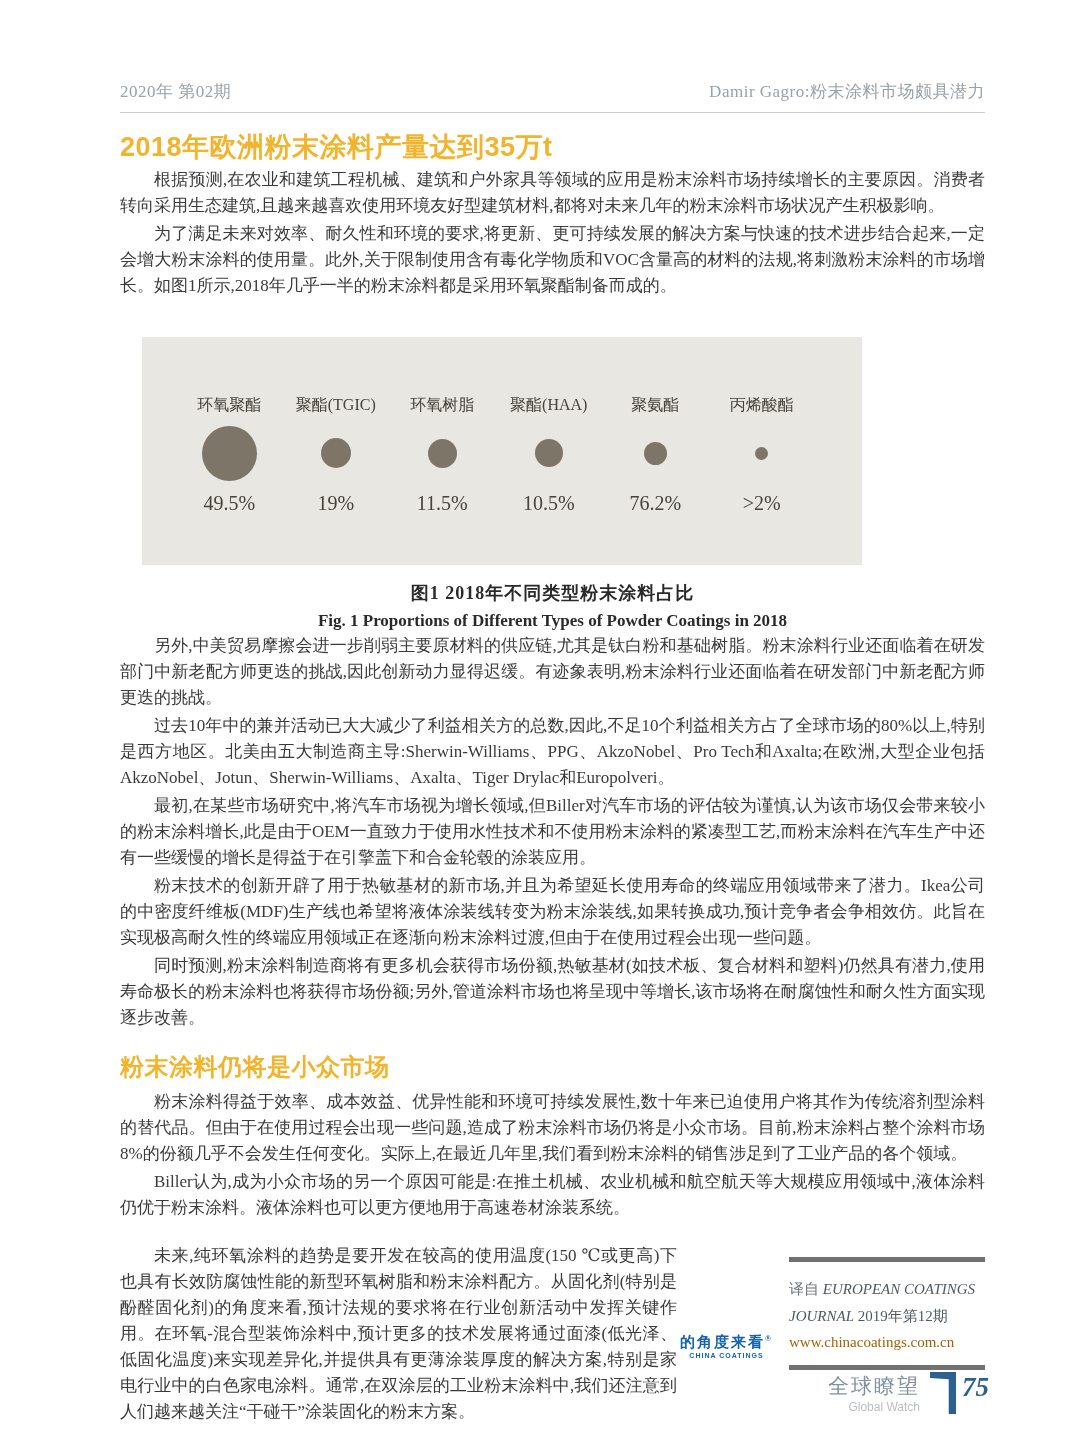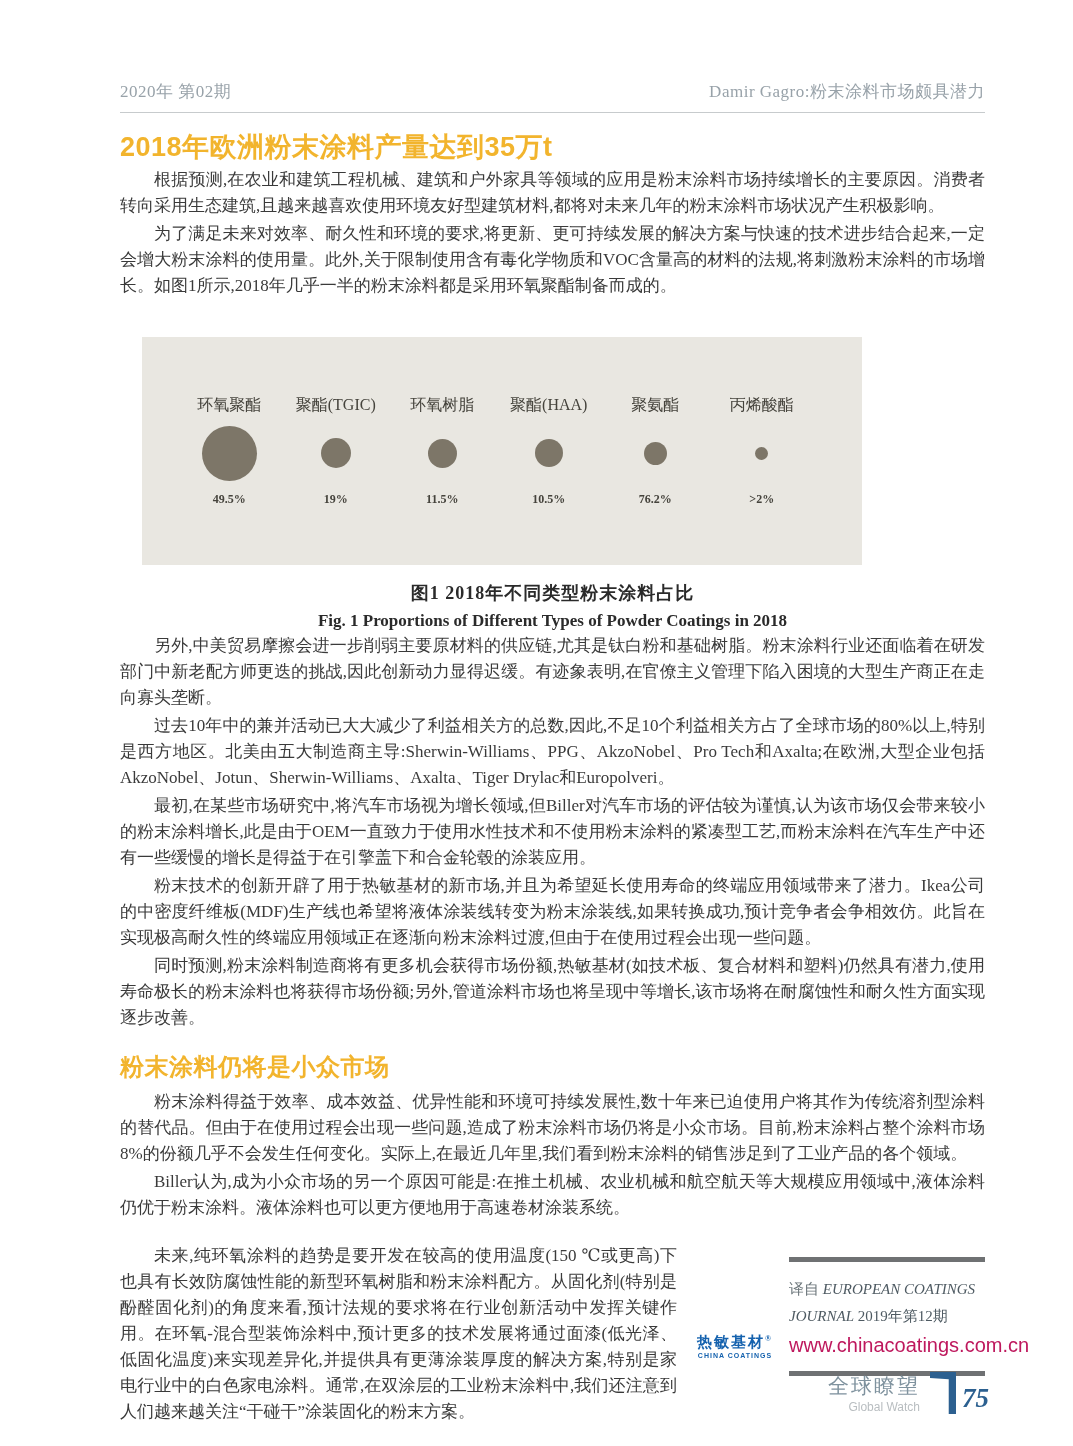--- a/index.html
+++ b/index.html
@@ -23,21 +23,21 @@
   
   p.body { font-size:17px; line-height:26px; text-align:justify;
            text-indent:2em; color:#3a3a3a; margin-top:2px; }
   
   .figure-box { margin:38px 0 0 22px; width:720px; height:228px;
                 background:#e9e7e1; display:flex; padding:58px 55px 0 42px;gap:16px; }
   .chart-col { flex:1; display:flex; flex-direction:column; align-items:center; }
   .chart-cat { font-size:16px; color:#45433c; white-space:nowrap; }
   .bubble-wrap { height:74px; display:flex; align-items:center; justify-content:center; }
   .bubble { background:#7d7668; border-radius:50%; }
-  .chart-pct { font-size:12px; color:#45433c; margin-top:2px;font-weight:bold; }
+  .chart-pct { font-size:20px; color:#45433c; margin-top:2px; }
   .caption-cn { text-align:center; font-weight:bold; font-size:18px; color:#2a2a2a;
                 margin-top:16px; letter-spacing:1px; }
   .caption-en { text-align:center; font-weight:bold; font-size:17px; color:#2a2a2a;
                 margin-top:6px; }
   .para-gap { margin-top:22px; }
   
   .closing-row { display:flex; margin-top:20px; }
   .closing-left { position:relative; width:640px; }
   .closing-left p.body { text-indent:2em; }
   .logo { position:absolute; right:-96px; top:92px; text-align:center; }
@@ -45,24 +45,24 @@
   .logo-cn sup { font-size:8px; }
   .logo-en { color:#1562ae; font-size:7px; font-weight:bold; letter-spacing:1px;
              font-family:"Liberation Sans","DejaVu Sans",sans-serif; }
   .transbox { margin-left:112px; width:196px; padding:16px 0 14px 0; position:relative; }
   .transbox .bar { height:5px; background:#6f7173; width:100%; }
   .transbox .bar.top { margin-bottom:14px; }
   .transbox .bar.bot { margin-top:14px; }
   .trans-line { font-size:15px; color:#4e5a62; line-height:27px; }
   .trans-label { color:#6a7479; }
   .trans-src { font-style:italic; font-size:15px; color:#4e5a62; }
-  .trans-www { font-size:20px; color:#be185d; margin-top:4px;
-               font-family:Liberation Sans, sans-serif; }
+  .trans-www { font-size:15px; color:#a16207; margin-top:4px;
+               font-family:Liberation Serif, serif; }
   
-  .footer { position:absolute; right:84px; bottom:40px; display:flex; align-items:flex-end; }
+  .footer { position:absolute; right:84px; bottom:40px; display:flex; align-items:flex-start; }
   .footer-labels { text-align:right; margin-right:10px; }
   .footer-cn { color:#7f929e; font-size:21px; letter-spacing:2px; }
   .footer-en { color:#b9bec1; font-size:12px;
                font-family:"Liberation Sans","DejaVu Sans",sans-serif; }
   .page-bracket { width:26px; height:42px; background:#2c6090; margin-right:-22px;
                   clip-path:polygon(0 0, 100% 0, 100% 100%, 72% 100%, 72% 17%, 0 14%); }
   .page-num { color:#2c6090; font-size:27px; font-style:italic; font-weight:bold;
               padding-left:28px; }
 </style>
 </head>
@@ -121,36 +121,36 @@
       <div class="chart-cat">丙烯酸酯</div>
       <div class="bubble-wrap">
           <div class="bubble" style="width: 13px; height: 13px; background: rgb(125, 118, 104);"></div>
         </div>
       <div class="chart-pct">&gt;2%</div>
     </div>
   </div>
   <div class="caption-cn">图1  2018年不同类型粉末涂料占比</div>
   <div class="caption-en">Fig. 1  Proportions of Different Types of Powder Coatings in 2018</div>
 
-  <p class="body para-gap">另外,中美贸易摩擦会进一步削弱主要原材料的供应链,尤其是钛白粉和基础树脂。粉末涂料行业还面临着在研发部门中新老配方师更迭的挑战,因此创新动力显得迟缓。有迹象表明,在官僚主义管理下陷入困境的大型生产商正在走向寡头垄断。</p>
+  <p class="body para-gap">另外,中美贸易摩擦会进一步削弱主要原材料的供应链,尤其是钛白粉和基础树脂。粉末涂料行业还面临着在研发部门中新老配方师更迭的挑战,因此创新动力显得迟缓。有迹象表明,粉末涂料行业还面临着在研发部门中新老配方师更迭的挑战。</p>
   <p class="body">过去10年中的兼并活动已大大减少了利益相关方的总数,因此,不足10个利益相关方占了全球市场的80%以上,特别是西方地区。北美由五大制造商主导:Sherwin-Williams、PPG、AkzoNobel、Pro Tech和Axalta;在欧洲,大型企业包括AkzoNobel、Jotun、Sherwin-Williams、Axalta、Tiger Drylac和Europolveri。</p>
 
   <p class="body">最初,在某些市场研究中,将汽车市场视为增长领域,但Biller对汽车市场的评估较为谨慎,认为该市场仅会带来较小的粉末涂料增长,此是由于OEM一直致力于使用水性技术和不使用粉末涂料的紧凑型工艺,而粉末涂料在汽车生产中还有一些缓慢的增长是得益于在引擎盖下和合金轮毂的涂装应用。</p>
   <p class="body">粉末技术的创新开辟了用于热敏基材的新市场,并且为希望延长使用寿命的终端应用领域带来了潜力。Ikea公司的中密度纤维板(MDF)生产线也希望将液体涂装线转变为粉末涂装线,如果转换成功,预计竞争者会争相效仿。此旨在实现极高耐久性的终端应用领域正在逐渐向粉末涂料过渡,但由于在使用过程会出现一些问题。</p>
   <p class="body">同时预测,粉末涂料制造商将有更多机会获得市场份额,热敏基材(如技术板、复合材料和塑料)仍然具有潜力,使用寿命极长的粉末涂料也将获得市场份额;另外,管道涂料市场也将呈现中等增长,该市场将在耐腐蚀性和耐久性方面实现逐步改善。</p>
 
   <h2 class="gold">粉末涂料仍将是小众市场</h2>
   <p class="body">粉末涂料得益于效率、成本效益、优异性能和环境可持续发展性,数十年来已迫使用户将其作为传统溶剂型涂料的替代品。但由于在使用过程会出现一些问题,造成了粉末涂料市场仍将是小众市场。目前,粉末涂料占整个涂料市场8%的份额几乎不会发生任何变化。实际上,在最近几年里,我们看到粉末涂料的销售涉足到了工业产品的各个领域。</p>
   <p class="body">Biller认为,成为小众市场的另一个原因可能是:在推土机械、农业机械和航空航天等大规模应用领域中,液体涂料仍优于粉末涂料。液体涂料也可以更方便地用于高速卷材涂装系统。</p>
 
   <div class="closing-row">
     <div class="closing-left">
       <p class="body">未来,纯环氧涂料的趋势是要开发在较高的使用温度(150 ℃或更高)下也具有长效防腐蚀性能的新型环氧树脂和粉末涂料配方。从固化剂(特别是酚醛固化剂)的角度来看,预计法规的要求将在行业创新活动中发挥关键作用。在环氧-混合型装饰涂料中,预计更多的技术发展将通过面漆(低光泽、低固化温度)来实现差异化,并提供具有更薄涂装厚度的解决方案,特别是家电行业中的白色家电涂料。通常,在双涂层的工业粉末涂料中,我们还注意到人们越来越关注“干碰干”涂装固化的粉末方案。</p>
       <div class="logo">
-        <div class="logo-cn"><span>热敏基材</span><sup>®</sup></div>
+        <div class="logo-cn"><span>的角度来看</span><sup>®</sup></div>
         <div class="logo-en">CHINA COATINGS</div>
       </div>
     </div>
     <div class="closing-right">
       <div class="transbox">
         <div class="bar top"></div>
         <div class="trans-line">
           <span class="trans-label">译自</span>
           <span class="trans-src">EUROPEAN COATINGS JOURNAL</span>
           <span>2019年第12期</span>

